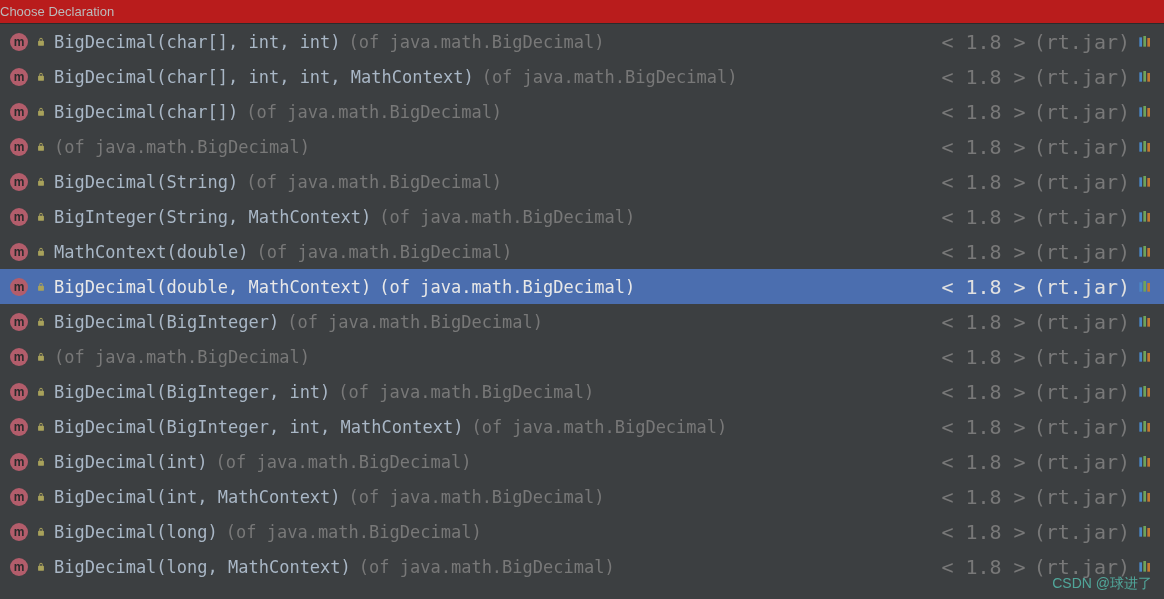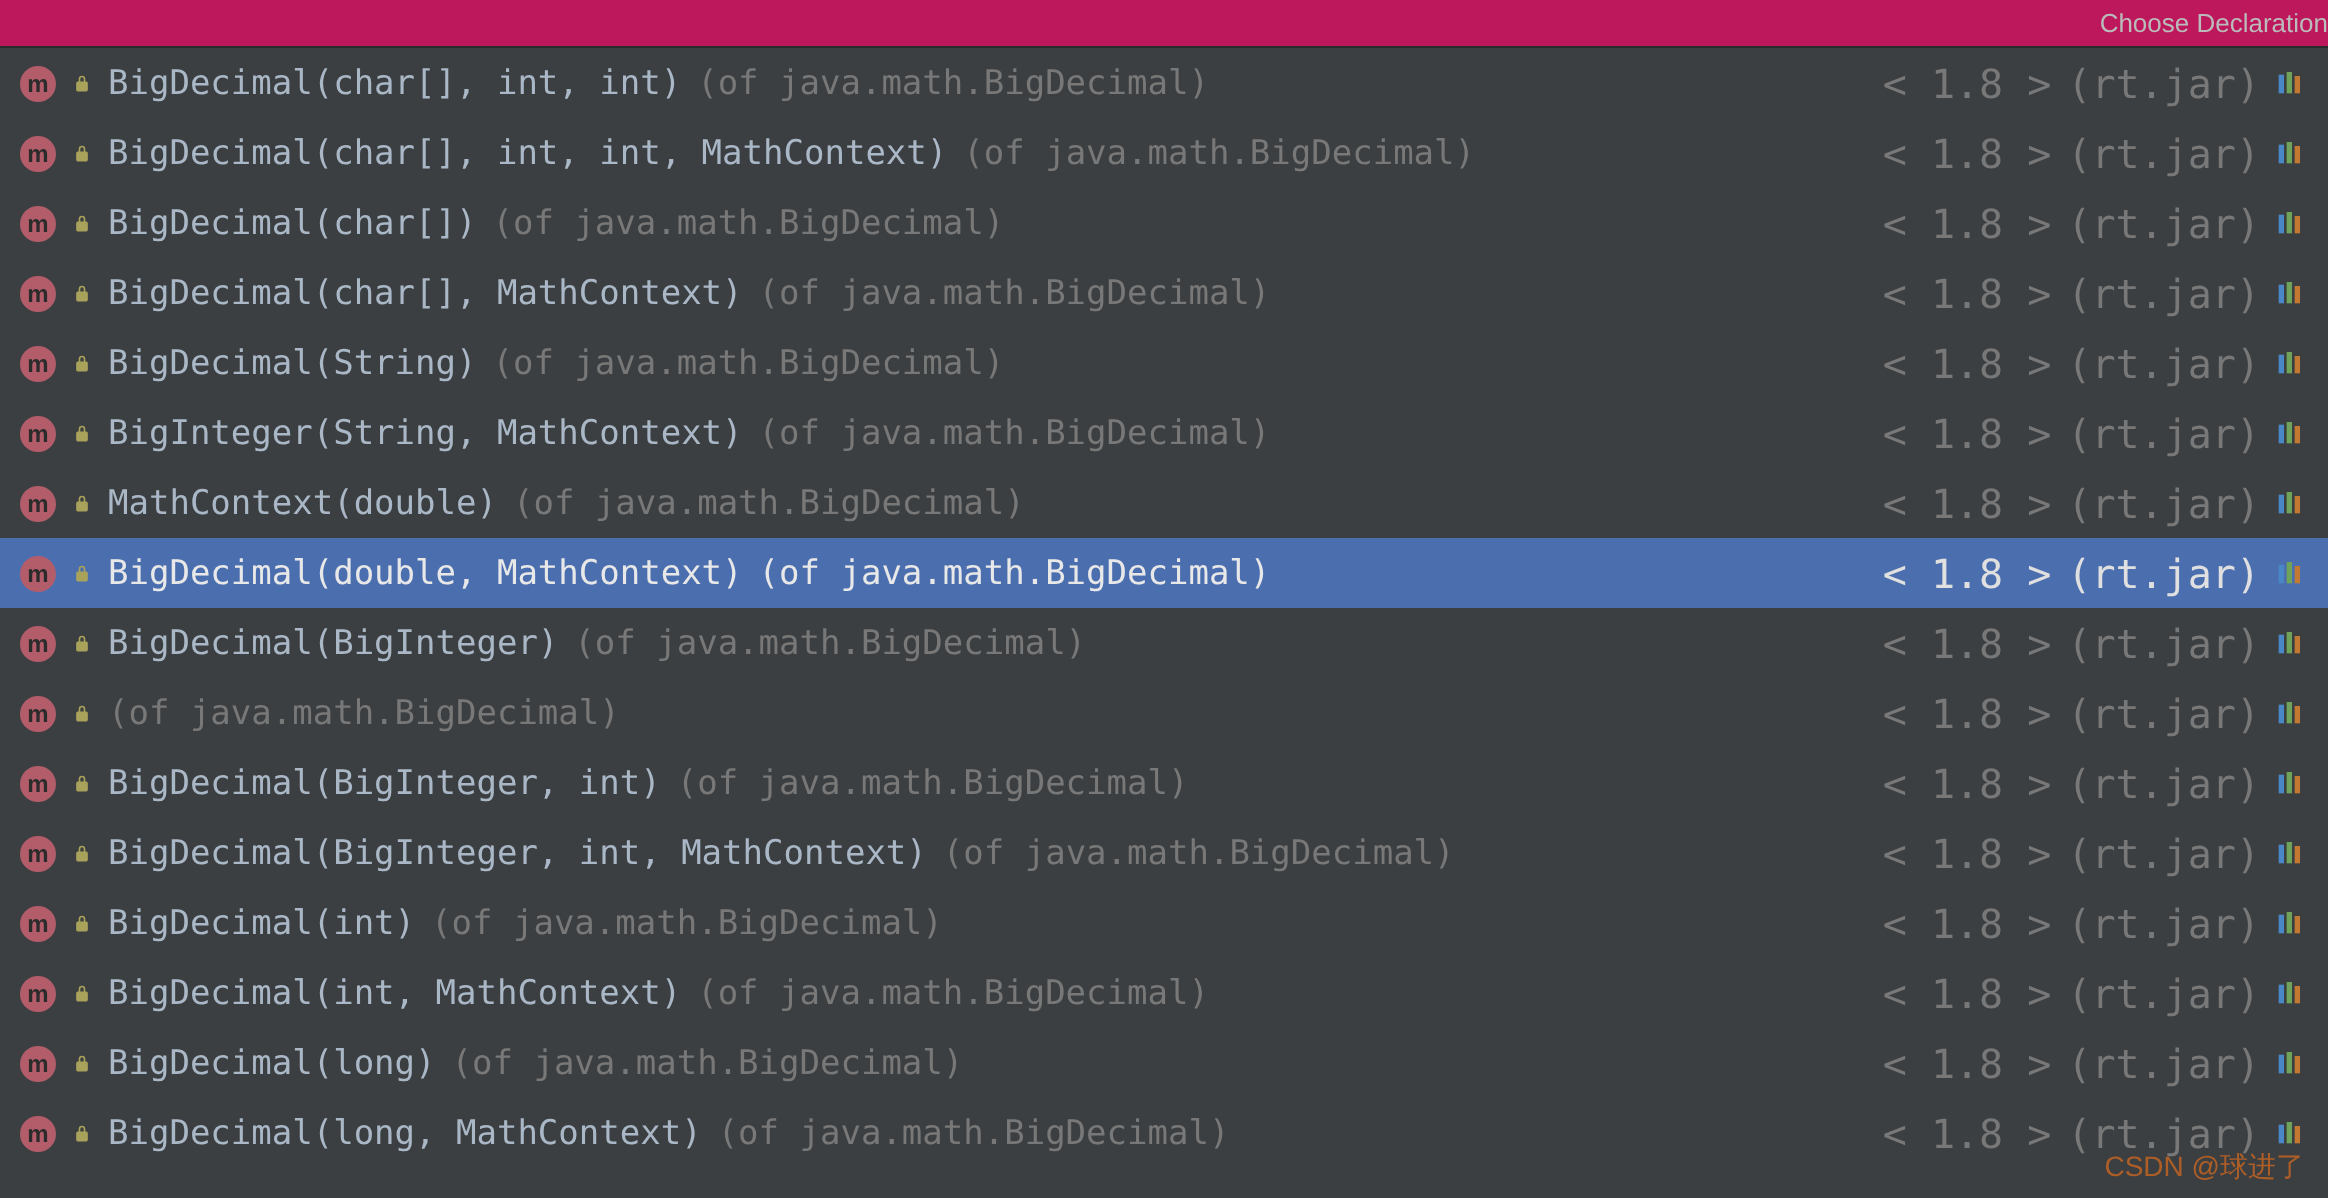--- a/index.html
+++ b/index.html
@@ -7,22 +7,22 @@
       background: #3c3f41;
       font-family: "Consolas", "Menlo", "Monaco", monospace;
       font-size: 17px;
       width: 1164px;
       height: 599px;
       overflow: hidden;
       color: #bbb;
     }
     .title-bar {
       height: 24px;
-      background: #be185d;
-      text-align: right;
+      background: #b91c1c;
+      text-align: left;
       color: #bbb;
       font-family: sans-serif;
       font-size: 13px;
       line-height: 24px;
       border-bottom: 1px solid #2b2b2b;
     }
     .list {
       display: flex;
       flex-direction: column;
     }
@@ -59,21 +59,21 @@
     .row.selected .sig, .row.selected .loc { color: #e8e8e8; }
     .spacer { flex: 1; }
     .ver { color: #787878; font-size: 20px; }
     .jar { color: #787878; font-size: 20px; }
     .row.selected .ver, .row.selected .jar { color: #e0e0e0; }
     .lib-icon { width: 16px; height: 16px; flex-shrink:0; }
     .watermark {
       position: absolute;
       right: 12px;
       bottom: 6px;
-      color: #f97316;
+      color: #5eead4;
       font-family: sans-serif;
       font-size: 14px;
       opacity: 0.6;
     }
   </style>
 </head>
 <body>
 
 <div class="title-bar">Choose Declaration</div>
 
@@ -124,21 +124,20 @@
       <rect x="2" y="5" width="4" height="14" fill="#4a87c7"></rect>
       <rect x="8" y="3" width="4" height="16" fill="#6fa35a"></rect>
       <rect x="14" y="6" width="4" height="13" fill="#c37932"></rect>
     </svg>
   </div>
     <div class="row">
     <span class="m-icon">m</span>
     <svg class="lock-icon" viewBox="0 0 24 24">
       <path fill="#a9a25b" d="M12 2a4 4 0 0 0-4 4v3H7a2 2 0 0 0-2 2v8a2 2 0 0 0 2 2h10a2 2 0 0 0 2-2v-8a2 2 0 0 0-2-2h-1V6a4 4 0 0 0-4-4zm-2 4a2 2 0 1 1 4 0v3h-4V6z"></path>
     </svg>
-    <span class="sig">BigDecimal(char[], MathContext)</span>
     <span class="loc">(of java.math.BigDecimal)</span>
     <span class="spacer"></span>
     <span class="ver">&lt; 1.8 &gt;</span>
     <span class="jar">(rt.jar)</span>
     <svg class="lib-icon" viewBox="0 0 24 24">
       <rect x="2" y="5" width="4" height="14" fill="#4a87c7"></rect>
       <rect x="8" y="3" width="4" height="16" fill="#6fa35a"></rect>
       <rect x="14" y="6" width="4" height="13" fill="#c37932"></rect>
     </svg>
   </div>

